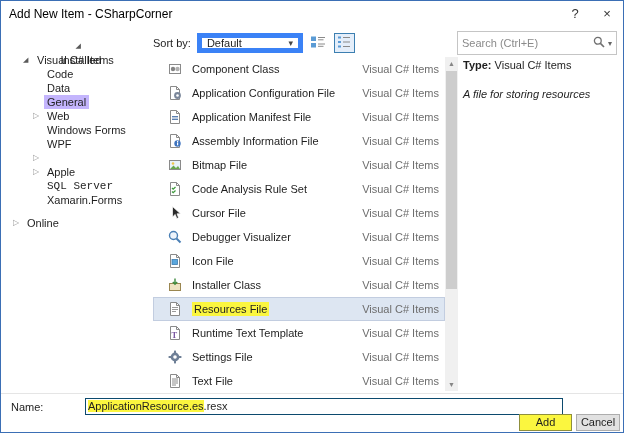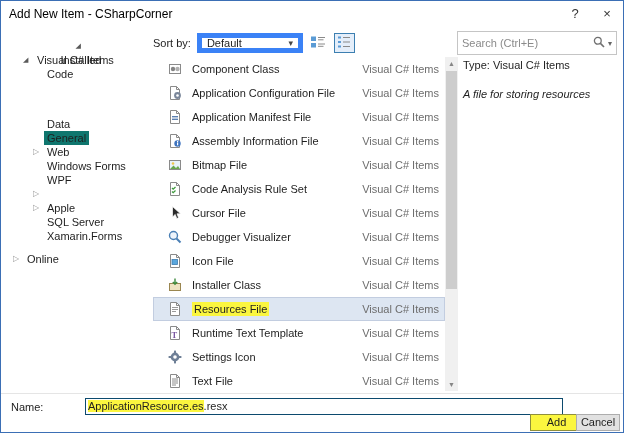--- a/index.html
+++ b/index.html
@@ -39,21 +39,21 @@
   
   .tree{ position:absolute; left:8px; top:38px; width:140px; bottom:44px;
     overflow:hidden; }
   .tree-row{ height:14px; line-height:14px; display:flex; align-items:center;
     white-space:nowrap; cursor:default; }
   .tree-row.gap{ margin-top:9px; }
   .tree-glyph{ width:11px; display:inline-block; font-size:7px; color:#595959;
     text-align:left; flex:0 0 11px; }
   .tree-glyph.hollow{ color:#9a9a9a; font-size:8px; }
   .tree-label{ padding:0 3px; }
-  .tree-label.selected{ background:#0f766e; }
+  .tree-label.selected{ background:#c4b5fd; }
 
   
   .list{ position:absolute; left:152px; top:56px; width:292px; bottom:41px;
     overflow:hidden; }
   .list-row{ height:24px; display:flex; align-items:center; padding:0 6px 0 14px;
     cursor:default; }
   .list-row.selected{ background:#dde6f2; box-shadow:inset 0 0 0 1px #c2cde0; }
   .item-icon{ width:16px; height:16px; flex:0 0 16px; }
   .item-icon svg{ display:block; }
   .item-name{ margin-left:9px; }
@@ -64,34 +64,34 @@
   .vscroll{ position:absolute; left:444px; top:56px; width:13px; bottom:41px;
     background:#f0f0f0; }
   .sb-arrow{ position:absolute; left:0; width:13px; height:13px; font-size:7px;
     color:#868686; text-align:center; line-height:13px; }
   .sb-arrow.up{ top:0; } .sb-arrow.down{ bottom:0; }
   .sb-thumb{ position:absolute; left:1px; width:11px; top:14px; height:218px;
     background:#cdcdcd; }
 
   
   .details{ position:absolute; left:462px; top:57px; right:6px; line-height:14px; }
-  .details .type-label{ font-weight:normal; }
+  .details .type-label{ font-weight:bold; }
   .details .desc{ margin-top:15px;font-style:italic; }
 
   
   .footer-line{ position:absolute; left:0; right:0; top:392px; height:1px;
     background:#e5e5e5; }
   .name-label{ position:absolute; left:10px; top:400px; }
   .name-input{ position:absolute; left:84px; top:397px; width:478px; height:17px;
     border:1px solid #0c4a6e; background:#ffffff; line-height:15px;
     padding-left:2px; white-space:nowrap; overflow:hidden; cursor:text; }
   .name-input .hl{ background:#fbf63f; }
   .btn{ position:absolute; top:413px; height:17px; line-height:15px;
     text-align:center; cursor:default; }
-  .btn.add{ left:518px; width:53px; background:#fbf63f; border:1px solid #8f8f3c;margin-left:11px; }
+  .btn.add{ left:518px; width:53px; background:#fbf63f; border:1px solid #8f8f3c; }
   .btn.cancel{ left:575px; width:44px; background:#e1e1e1; border:1px solid #adadad; }
 </style>
 </head>
 <body>
 
 <div class="dialog">
 
   <div class="titlebar">
     <span class="title">Add New Item - CSharpCorner</span>
     <div class="tb-buttons">
@@ -143,21 +143,21 @@
         <span class="tree-label">Installed</span>
       </div>
       <div class="tree-row" style="padding-left: 14px;">
         <span class="tree-glyph">◢</span>
         <span class="tree-label">Visual C# Items</span>
       </div>
       <div class="tree-row" style="padding-left: 24px;">
         <span class="tree-glyph"></span>
         <span class="tree-label">Code</span>
       </div>
-      <div class="tree-row" style="padding-left: 24px; margin-top: 36px;">
+      <div class="tree-row" style="padding-left: 24px;">
         <span class="tree-glyph"></span>
         <span class="tree-label">Data</span>
       </div>
       <div class="tree-row" style="padding-left: 24px;">
         <span class="tree-glyph"></span>
         <span class="tree-label selected">General</span>
       </div>
       <div class="tree-row" style="padding-left: 24px;">
         <span class="tree-glyph hollow">▷</span>
         <span class="tree-label">Web</span>
@@ -170,21 +170,21 @@
         <span class="tree-glyph"></span>
         <span class="tree-label">WPF</span>
       </div>
       <div class="tree-row" style="padding-left: 24px;">
         <span class="tree-glyph hollow">▷</span>
       </div>
       <div class="tree-row" style="padding-left: 24px;">
         <span class="tree-glyph hollow">▷</span>
         <span class="tree-label">Apple</span>
       </div>
-      <div class="tree-row" style="padding-left: 24px;">
+      <div class="tree-row" style="padding-left: 24px; font-family: Liberation Mono, monospace;">
         <span class="tree-glyph"></span>
         <span class="tree-label">SQL Server</span>
       </div>
       <div class="tree-row" style="padding-left: 24px;">
         <span class="tree-glyph"></span>
         <span class="tree-label">Xamarin.Forms</span>
       </div>
       <div class="tree-row gap" style="padding-left: 4px;">
         <span class="tree-glyph hollow">▷</span>
         <span class="tree-label">Online</span>
@@ -331,21 +331,21 @@
             <g fill="#6e7f96">
               <rect x="7" y="1.6" width="2" height="2.8"></rect>
               <rect x="7" y="11.6" width="2" height="2.8"></rect>
               <rect x="1.6" y="7" width="2.8" height="2"></rect>
               <rect x="11.6" y="7" width="2.8" height="2"></rect>
             </g>
             <circle cx="8" cy="8" r="4.4" fill="#6e7f96"></circle>
             <circle cx="8" cy="8" r="1.8" fill="#ffffff"></circle>
           </svg>
         </span>
-        <span class="item-name">Settings Icon</span>
+        <span class="item-name">Settings File</span>
         <span class="item-group">Visual C# Items</span>
       </div>
       <div class="list-row">
         <span class="item-icon">
           <svg width="16" height="16" viewBox="0 0 16 16">
             <path d="M3.5 1.5 H9.5 L12.5 4.5 V14.5 H3.5 Z" fill="#ffffff" stroke="#8a8a8a"></path>
             <path d="M9.5 1.5 V4.5 H12.5" fill="none" stroke="#8a8a8a"></path>
             <path d="M5 6 h6 M5 8 h6 M5 10 h6 M5 12 h4" stroke="#8a8a8a" stroke-width="1"></path>
           </svg>
         </span>

